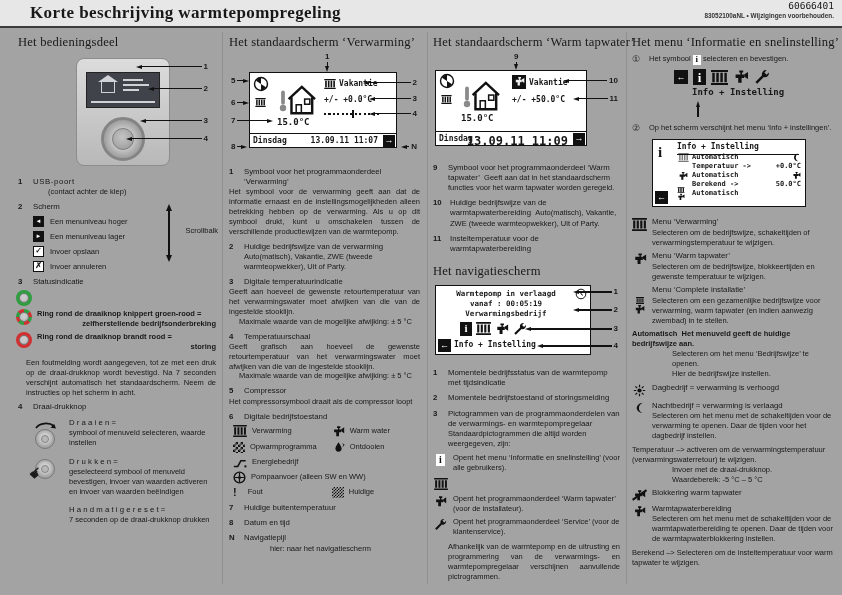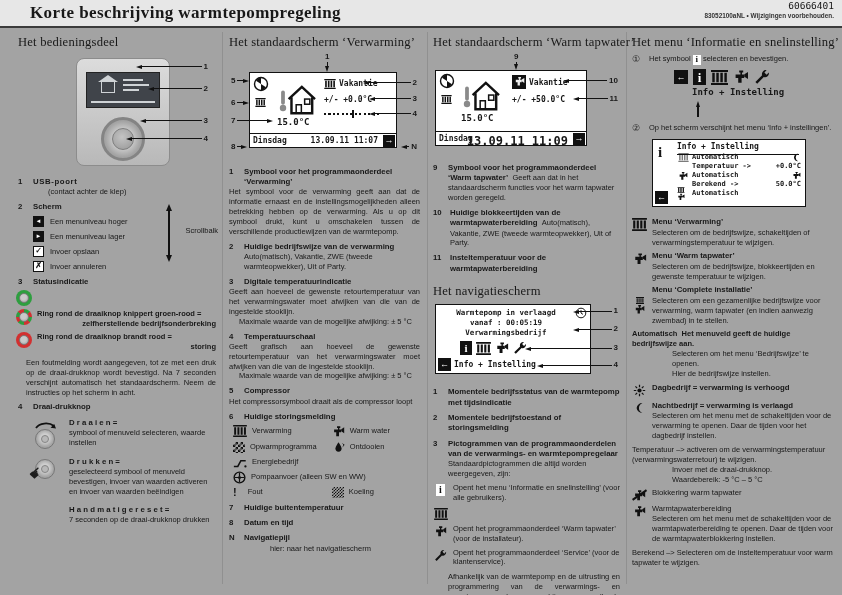--- a/index.html
+++ b/index.html
@@ -18,21 +18,21 @@
   #c1{left:18px;width:198px}
   #c2{left:229px;width:191px}
   #c3{left:433px;width:187px}
   #c4{left:632px;width:202px}
   .sep{position:absolute;top:32px;height:552px;width:1px;background:#909090}
   .ctitle{font-family:"Liberation Serif",serif;font-weight:400;font-size:12.6px;letter-spacing:.2px;margin-bottom:3px;white-space:nowrap}
 
   .sec{display:flex;gap:5px;margin-top:5px}
   .snum{width:10px;flex:none;font-weight:bold;font-size:7.8px}
   .scnt{flex:1}
-  .shead{font-weight:bold;font-size:7.8px}
+  .shead{font-weight:normal;font-size:7.8px}
   .body-t{text-align:justify}
   .note-t{margin-left:10px}
   b{font-weight:bold}
 
   svg.ic{display:inline-block;vertical-align:middle;flex:none}
 
   
   .co{position:absolute;display:flex;align-items:center;font-weight:bold;font-size:8px}
   .co .l{flex:1;height:1.2px;background:#111}
   .co .hl{width:0;height:0;border-top:2.6px solid transparent;border-bottom:2.6px solid transparent;border-right:6px solid #111;flex:none}
@@ -434,21 +434,21 @@
       <div class="snum">5</div>
       <div class="scnt">
           <div class="shead">Compressor</div>
         </div>
     </div>
     <p>Het compressorsymbool draait als de compressor loopt</p>
 
     <div class="sec">
       <div class="snum">6</div>
       <div class="scnt">
-          <div class="shead">Huidige storingsmelding</div>
+          <div class="shead">Digitale bedrijfstoestand</div>
         </div>
     </div>
     <div class="lg">
       <div class="li" style="grid-area:1/1">
           <svg class="ic" width="14" height="12">
             <use href="#i-rad"></use>
           </svg>
           <span>Verwarming</span>
         </div>
       <div class="li" style="grid-area:1/2">
@@ -478,21 +478,21 @@
             <use href="#i-pump"></use>
           </svg>
           <span>Pompaanvoer (alleen SW en WW)</span>
         </div>
       <div class="li" style="grid-area:5/1">
           <span class="excl">!</span>
           <span style="margin-left:6px">Fout</span>
         </div>
       <div class="li" style="grid-area:5/2">
           <span class="checker fine"></span>
-          <span>Koeling</span>
+          <span>Huidige</span>
         </div>
     </div>
 
     <div class="sec">
       <div class="snum">7</div>
       <div class="scnt">
           <div class="shead">Huidige buitentemperatuur</div>
         </div>
     </div>
     <div class="sec">
@@ -554,21 +554,21 @@
           <span class="n">11</span>
         </div>
     </div>
 
     <div class="sec">
       <div class="snum">9</div>
       <div class="scnt"><span class="shead">Symbool voor het programmaonderdeel ‘Warm tapwater’</span>&nbsp;&nbsp;<span>Geeft aan dat in het standaardscherm functies voor het warm tapwater worden geregeld.</span></div>
     </div>
     <div class="sec">
       <div class="snum" style="width:12px">10</div>
-      <div class="scnt"><span class="shead">Huidige blokkeertijden van de warmtapwaterbereiding</span>&nbsp;&nbsp;<span>Auto(matisch), Vakantie, ZWE (tweede warmteopwekker), Uit of Party.</span></div>
+      <div class="scnt"><span class="shead">Huidige bedrijfswijze van de warmtapwaterbereiding</span>&nbsp;&nbsp;<span>Auto(matisch), Vakantie, ZWE (tweede warmteopwekker), Uit of Party.</span></div>
     </div>
     <div class="sec">
       <div class="snum" style="width:12px">11</div>
       <div class="scnt"><span class="shead">Insteltemperatuur voor de warmtapwaterbereiding</span></div>
     </div>
 
     <div class="ctitle" style="margin-top:9px">Het navigatiescherm</div>
 
     <div style="position:relative;height:80px">
       <div class="scr" style="left:2px;top:2px;width:156px;height:70px">

